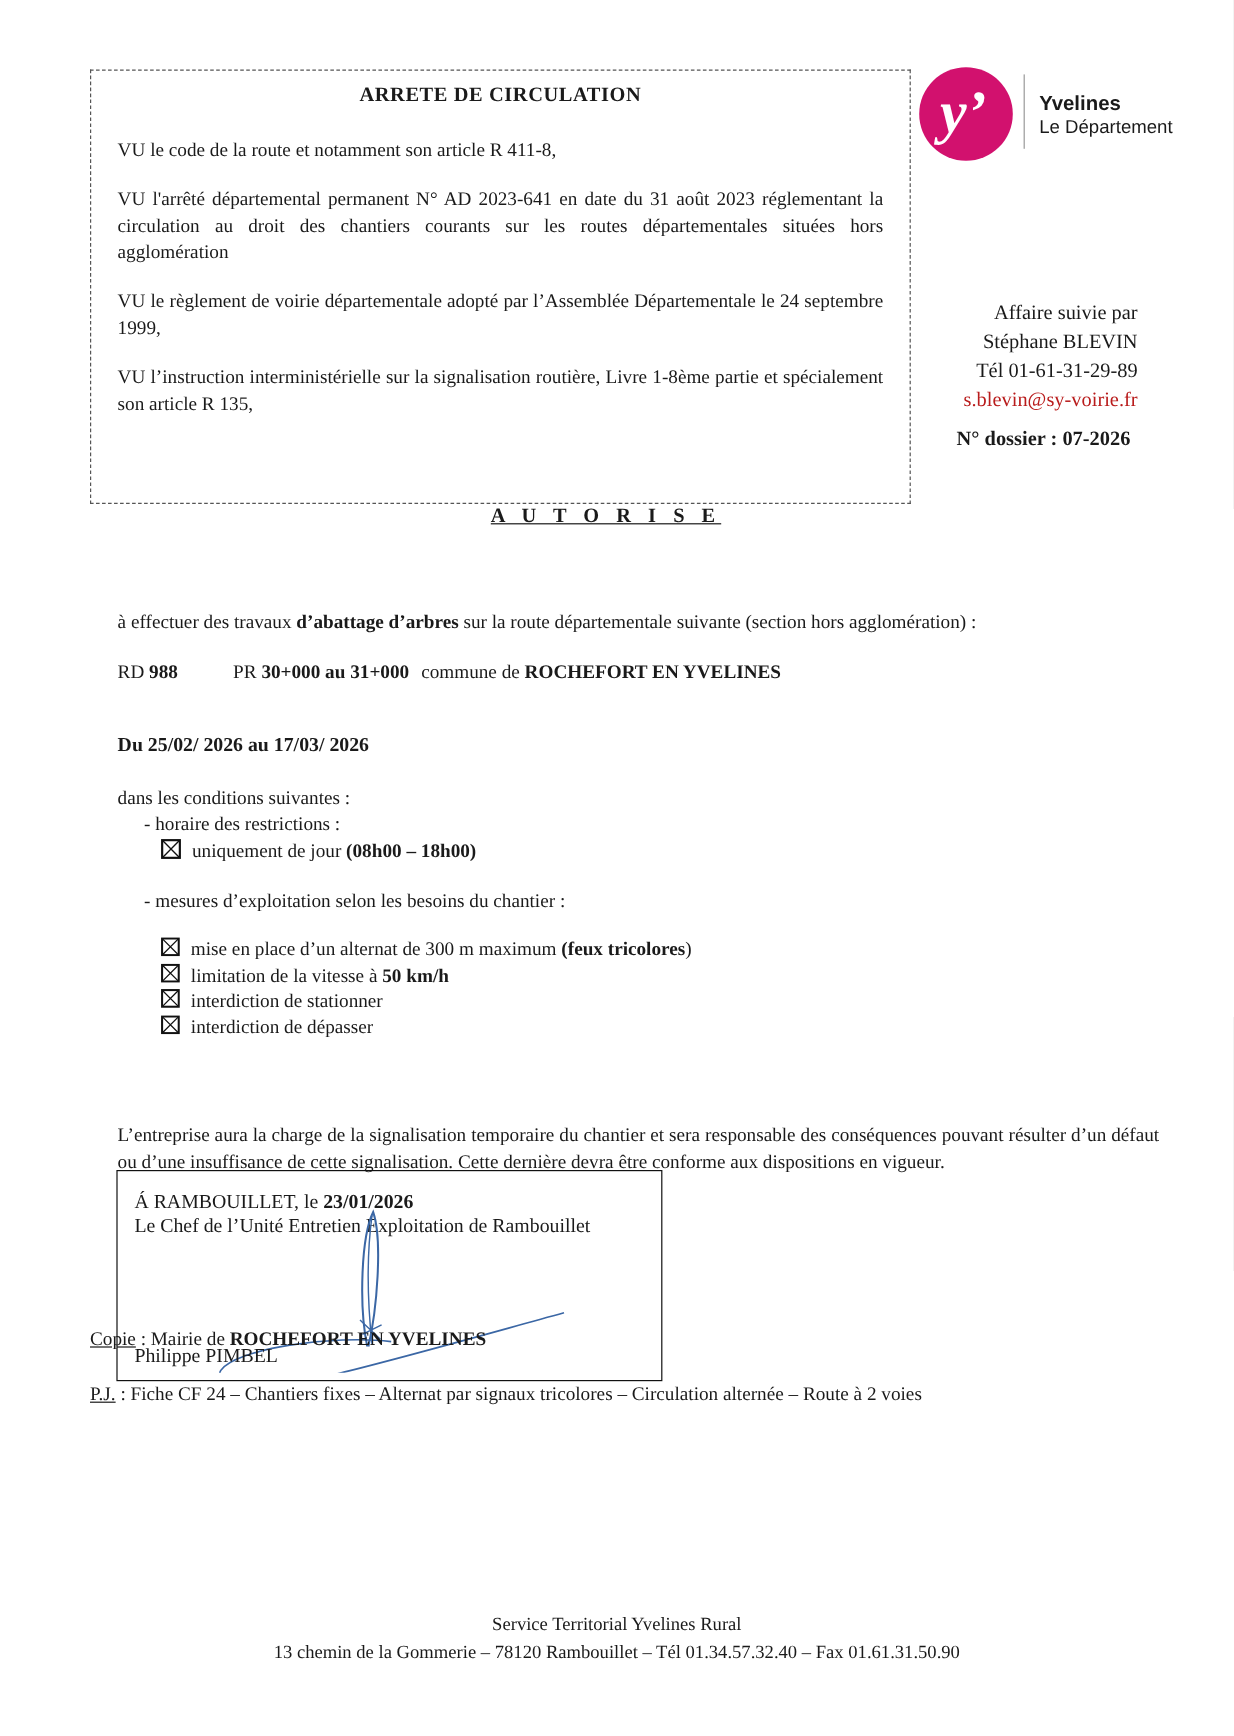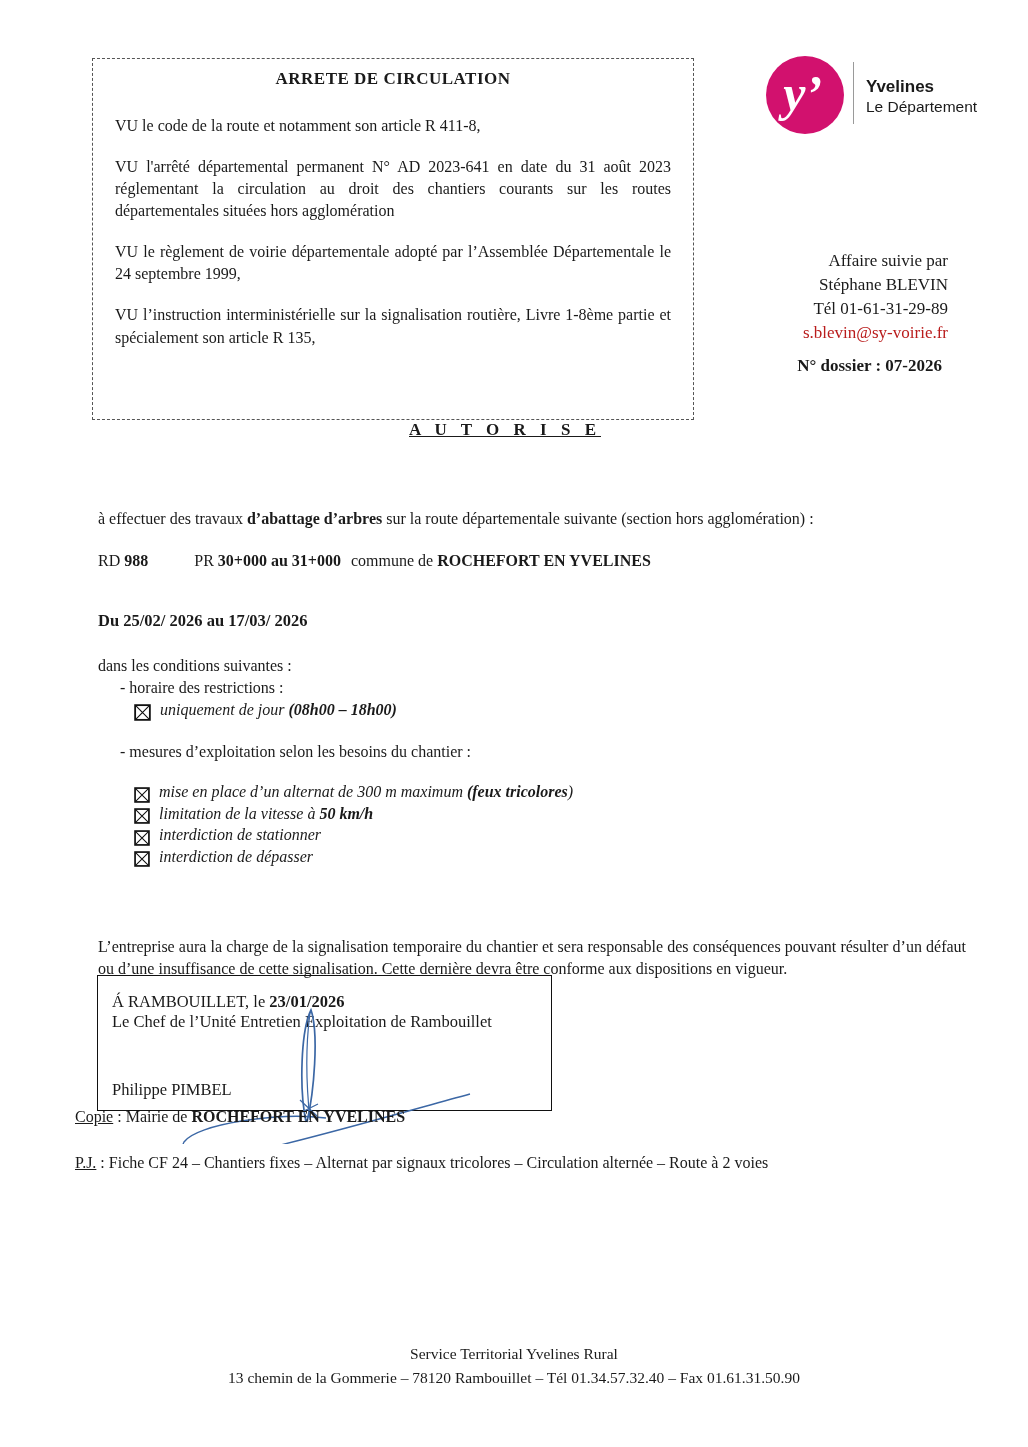--- a/index.html
+++ b/index.html
@@ -7,21 +7,21 @@
   .page {
     position:relative; width:1028px; height:1447px; margin:0 auto;
     background:#ffffff; color:#1a1a1a;
     font-family:"Liberation Serif", serif; font-size:16px;
     overflow:hidden;
   }
   .abs { position:absolute; }
 
   
   .header-box {
-    left:92px; top:58px; width:602px; height:362px;
+    left:75px; top:58px; width:684px; height:362px;
     border:1px dashed #555; padding:10px 22px 0 22px;
   }
   .header-box .box-title {
     text-align:center; font-weight:bold; font-size:17px;
     letter-spacing:0.5px; margin-bottom:26px;
   }
   .header-box p {
     margin:0 0 19px 0; line-height:1.38; text-align:justify; font-size:16px;
   }
 
@@ -62,29 +62,29 @@
   .b  { font-weight:bold; }
   .p-entreprise { top:463px; white-space:nowrap; font-size:15.8px; }
   .p-travaux    { top:508px; }
   .p-road       { top:550px; }
   .p-road .sp1  { display:inline-block; width:46px; }
   .p-road .sp2  { display:inline-block; width:10px; }
   .p-dates      { top:610px; font-weight:bold; font-size:16.5px; }
   .p-conditions { top:655px; }
   .indent1 { padding-left:22px; }
   .indent2 { padding-left:36px; }
-  .chk-row { display:flex; align-items:flex-end; gap:9px; line-height:21.5px;font-style:italic; }
+  .chk-row { display:flex; align-items:flex-start; gap:9px; line-height:21.5px; }
   .chk-row svg { flex:0 0 auto; }
   .p-mesures-label { top:741px; }
   .mesures-list { top:781px; }
   .p-resp { top:936px; text-align:justify; }
 
   
   .sig-box {
-    top:975px; left:97px; width:455px; height:136px;
+    top:975px; left:97px; width:455px; height:176px;
     border:1px solid #111; padding:16px 0 0 14px;
   }
   .sig-box .sig-line1 { font-size:16.5px; }
   .sig-box .sig-line2 { font-size:16.5px; }
   .sig-box .signer { position:absolute; left:14px; bottom:10px; font-size:16.5px; }
   .sig-svg { position:absolute; left:60px; top:28px; }
 
   
   .copie { top:1108px; left:75px; width:900px; }
   .pj    { top:1154px; left:75px; width:920px; }

